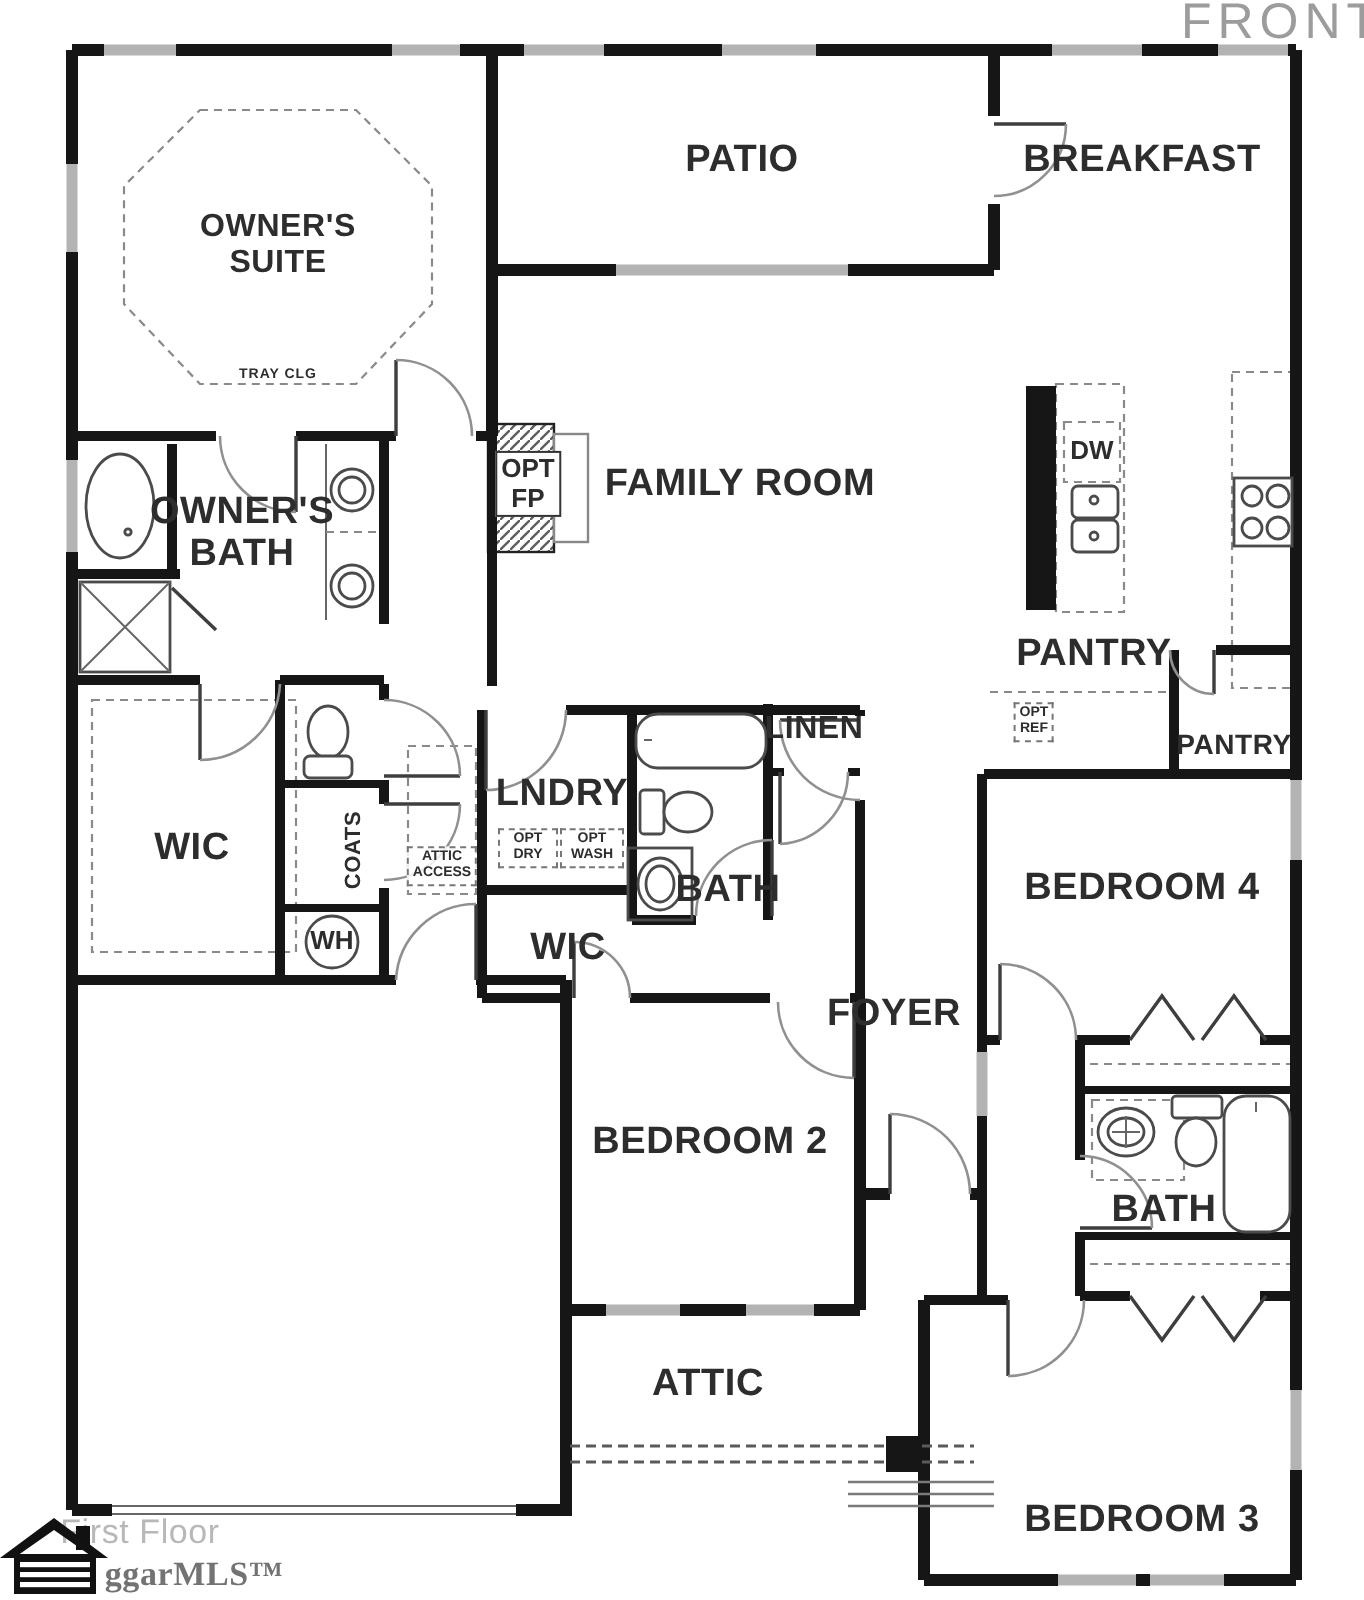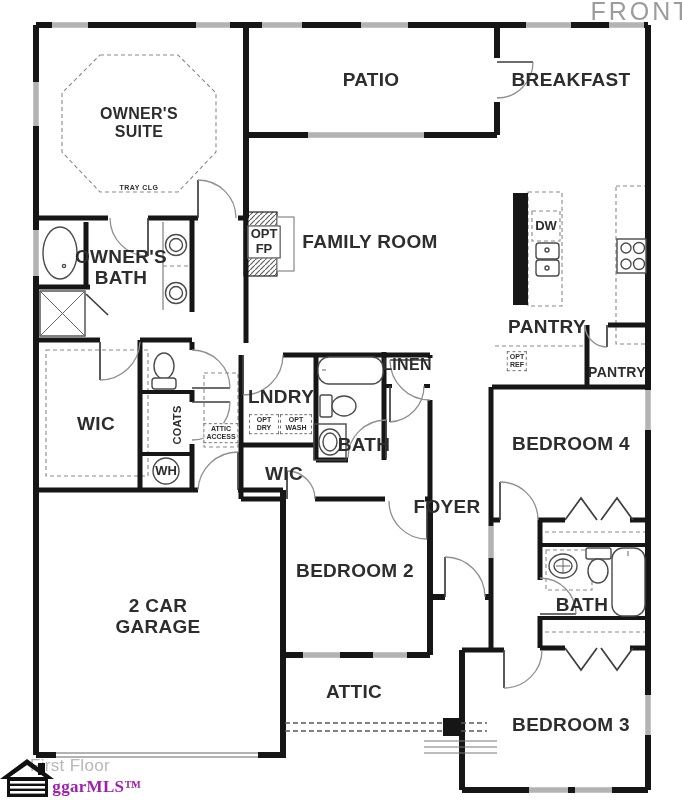--- a/index.html
+++ b/index.html
@@ -247,32 +247,28 @@
   <div class="lbl s11 vert" style="left:177px;top:425px">COATS</div>
 
   <div class="lbl s7 dashbox" style="left:221px;top:433px">
     <span style="display:block">ATTIC</span>
     <span style="display:block">ACCESS</span>
   </div>
   <div class="lbl s8" style="left:166px;top:471px">WH</div>
 
   <div class="lbl" style="left:447px;top:507px">FOYER</div>
   <div class="lbl" style="left:571px;top:444px">BEDROOM 4</div>
-  <div class="lbl" style="left:571px;top:725px">BEDROOM 3</div>
+  <div class="lbl" style="left:571px;top:760px">BEDROOM 3</div>
   <div class="lbl" style="left:355px;top:571px">BEDROOM 2</div>
 
-  <div class="lbl" style="left:158px;top:616px">
-    <span style="display:block">2 CAR</span>
-    <span style="display:block">GARAGE</span>
-  </div>
   <div class="lbl" style="left:354px;top:692px">ATTIC</div>
 
   <div class="lbl muted" style="left:70px;top:766px;font-size:17px;font-weight:400;color:#b8b8b8">First Floor</div>
 
-  <div class="lbl brandtxt" style="left:97px;top:787px;font-size:17px;color:#a21caf;z-index:3">ggarMLS™</div>
+  <div class="lbl brandtxt" style="left:97px;top:787px;font-size:17px;color:#737373;z-index:3">ggarMLS™</div>
   <div style="position:absolute;left:0px;top:758px;z-index:4">
     <svg width="56" height="42" viewBox="0 0 56 42">
       <rect x="38" y="5" width="7" height="12" fill="#111"></rect>
       <polygon points="0,21 27,1 54,21 47,21 27,7 7,21" fill="#111"></polygon>
       <rect x="7" y="19" width="41" height="20" fill="#111"></rect>
       <rect x="10" y="23" width="35" height="2.6" fill="#fff"></rect>
       <rect x="10" y="28" width="35" height="2.6" fill="#fff"></rect>
       <rect x="10" y="33" width="35" height="2.6" fill="#fff"></rect>
     </svg>
   </div>

